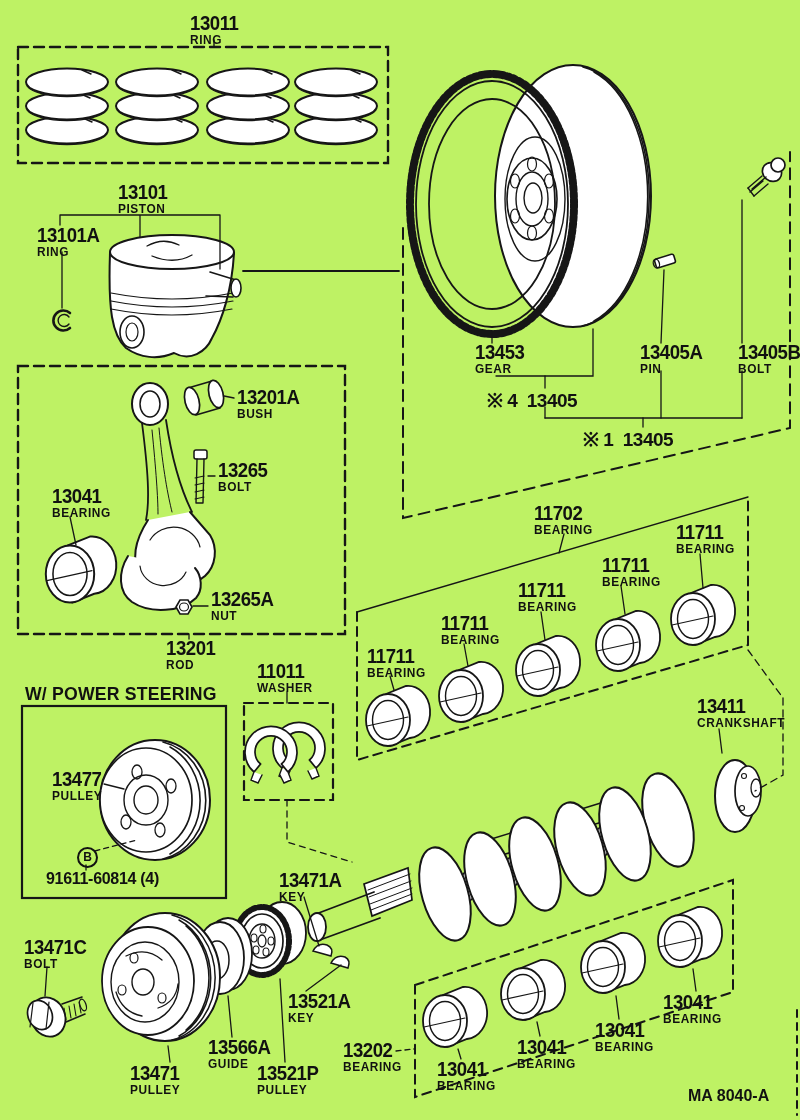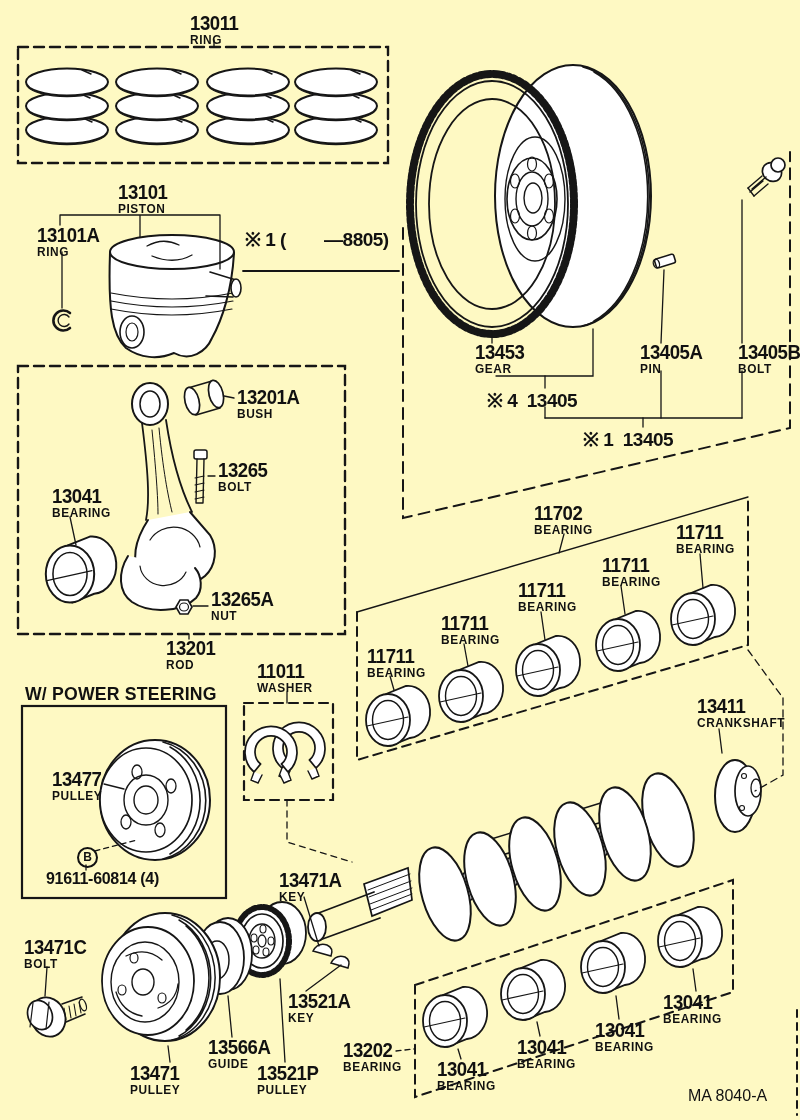--- a/index.html
+++ b/index.html
@@ -1,25 +1,25 @@
 <!DOCTYPE html>
 <html><head>
 <meta charset="utf-8">
 <style>
   html,body{margin:0;padding:0;background:#fff;}
-  .stage{position:relative;width:800px;height:1120px;background:#fef9c3;overflow:hidden;
+  .stage{position:relative;width:800px;height:1120px;background:#bef264;overflow:hidden;
          font-family:"Liberation Sans",sans-serif;color:#111;}
   .stage svg{position:absolute;left:0;top:0;}
   .lbl{position:absolute;line-height:1.04;white-space:nowrap;z-index:5;text-align:left;}
   .num{font-size:20px;font-weight:bold;letter-spacing:-0.5px;transform:scaleX(.93);transform-origin:0 0;}
   .cap{font-size:12.5px;font-weight:bold;letter-spacing:.6px;transform:scaleX(.95);transform-origin:0 0;}
   .note{position:absolute;font-size:19px;font-weight:bold;white-space:pre;z-index:5;letter-spacing:-0.5px;}
   .heading{position:absolute;font-size:19px;font-weight:bold;letter-spacing:.2px;z-index:5;transform:scaleX(.93);transform-origin:0 0;}
   .code{position:absolute;font-size:16px;font-weight:bold;z-index:5;letter-spacing:-0.3px;text-align:center;}
-  .footer{position:absolute;font-size:16px;font-weight:normal;z-index:5;}
+  .footer{position:absolute;font-size:16px;font-weight:bold;z-index:5;}
   .cb{position:absolute;width:17px;height:17px;border:2px solid #111;border-radius:50%;
       font-size:12px;font-weight:bold;text-align:center;line-height:17px;z-index:5;}
 </style>
 </head>
 <body>
 
 <div class="stage">
 
 <svg width="800" height="1120" viewBox="0 0 800 1120" fill="none" stroke="#161616" stroke-width="1.7" stroke-linecap="round">
   <defs>
@@ -335,21 +335,20 @@
   <div class="cap">RING</div>
 </div>
 <div class="lbl" style="left:118px;top:182px">
   <div class="num">13101</div>
   <div class="cap">PISTON</div>
 </div>
 <div class="lbl" style="left:37px;top:225px">
   <div class="num">13101A</div>
   <div class="cap">RING</div>
 </div>
-<div class="note" style="left:245px;top:226px">※ 1 (        —8805)</div>
 
 <div class="lbl" style="left:475px;top:342px">
   <div class="num">13453</div>
   <div class="cap">GEAR</div>
 </div>
 <div class="lbl" style="left:640px;top:342px">
   <div class="num">13405A</div>
   <div class="cap">PIN</div>
 </div>
 <div class="lbl" style="left:738px;top:342px">

